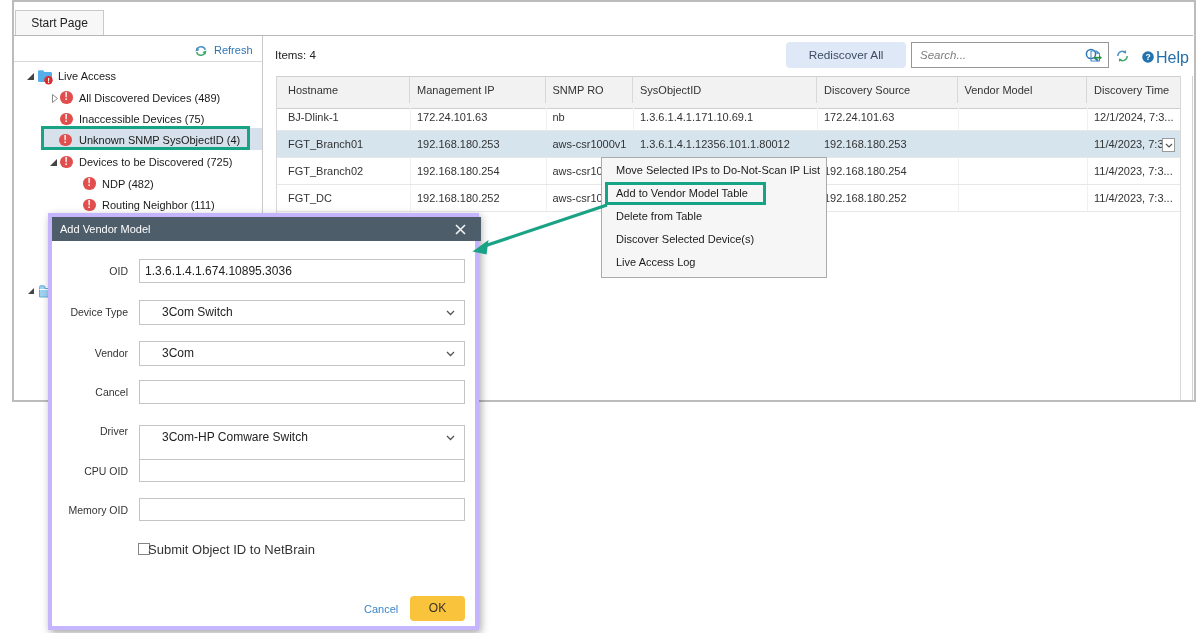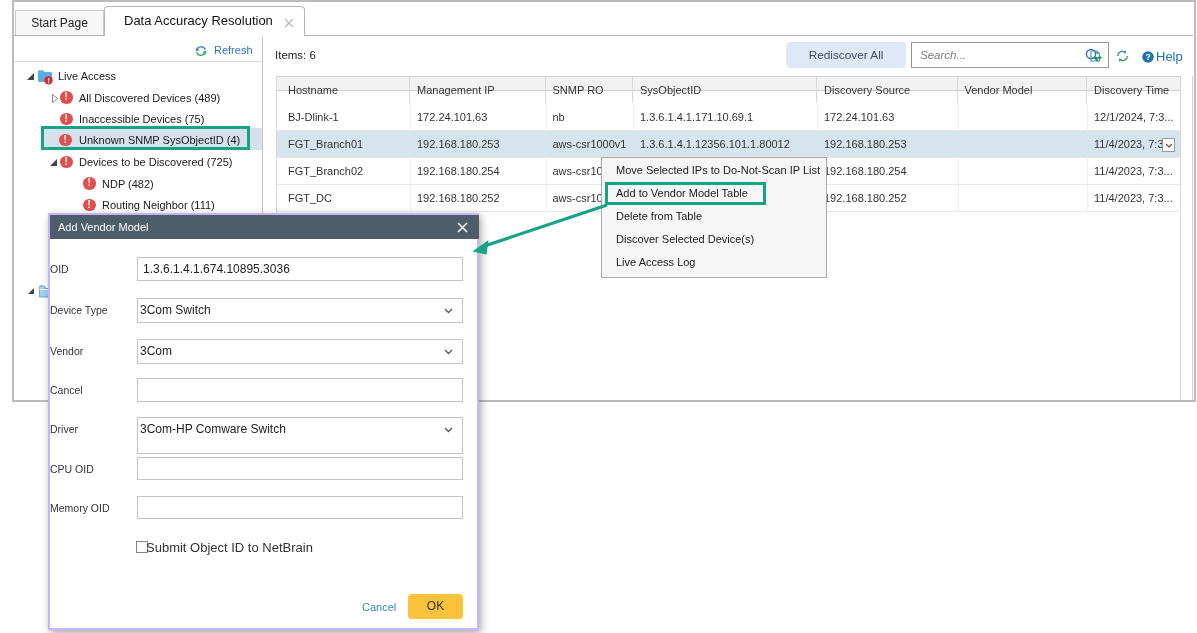--- a/index.html
+++ b/index.html
@@ -19,53 +19,47 @@
 .err{position:absolute;width:12.5px;height:12.5px;border-radius:50%;background:#e14e4e;top:4.5px}
 .err:after{content:"!";position:absolute;left:0;right:0;top:0;bottom:0;color:#fff;font-size:10px;font-weight:bold;text-align:center;line-height:12.5px}
 .tri-e{position:absolute;width:0;height:0;border-left:7px solid transparent;border-bottom:7px solid #444;top:8px}
 
 .gbox{position:absolute;border:3px solid #17a385}
 
 #items{left:275px;top:49px;font-size:11.5px;color:#222}
 #redisc{left:786px;top:42px;width:120px;height:26px;background:#dfe8f6;border-radius:4px;font-size:11.8px;color:#3d4c63;text-align:center;line-height:26px}
 #search{left:911px;top:42px;width:198px;height:26px;border:1px solid #979797;background:#fff}
 #search .ph{position:absolute;left:8px;top:6px;font-size:11.5px;font-style:italic;color:#7d7d7d}
-#helptxt{left:1156px;top:49px;font-size:13px;color:#2370ad}
+#helptxt{left:1156px;top:49px;font-size:16px;color:#2370ad}
 
 #tbl{left:276px;top:76px;width:905px;height:324px;border-left:1px solid #d7d7d7;border-right:1px solid #d7d7d7}
-#thead{position:absolute;left:0;top:0;width:903px;height:15px;background:#f2f2f2;border-top:1px solid #cfcfcf;border-bottom:1px solid #cfcfcf}
+#thead{position:absolute;left:0;top:0;width:903px;height:33px;background:#f2f2f2;border-top:1px solid #cfcfcf;border-bottom:1px solid #cfcfcf}
 .th{position:absolute;top:0;height:26px;line-height:26px;font-size:11px;color:#333;border-right:1px solid #d8d8d8;padding-left:7px}
 .td{position:absolute;top:0;height:27px;line-height:27px;font-size:11px;color:#333;padding-left:7px;white-space:nowrap;overflow:hidden}
 .row{position:absolute;left:0;width:903px;height:27px;border-bottom:1px solid #e7e7e7}
 .colsep{position:absolute;top:0;bottom:0;width:1px;background:#f1f1f1}
 
 #menu{left:601px;top:157px;width:226px;height:121px;background:#f6f6f6;border:1px solid #ababab;z-index:5}
 .mi{position:absolute;left:14px;height:23px;line-height:23px;font-size:11px;color:#1a1a1a;white-space:nowrap}
 
-#dlg{left:48px;top:213px;width:431px;height:417px;background:#fff;border:2px solid #c4b5fd;box-shadow:2px 3px 8px rgba(0,0,0,.35);z-index:10}
+#dlg{left:48px;top:213px;width:431px;height:417px;background:#fff;border:4px solid #c4b5fd;box-shadow:2px 3px 8px rgba(0,0,0,.35);z-index:10}
 #dlgtitle{position:absolute;left:0;top:0;width:429px;height:24px;background:#4e5d6a;color:#fff;font-size:11px;line-height:24px;padding-left:8px}
-.dl{position:absolute;width:76px;font-size:10.5px;color:#333;height:24px;line-height:24px}
+.dl{position:absolute;width:76px;text-align:right;font-size:10.5px;color:#333;height:24px;line-height:24px}
 .din{position:absolute;left:87px;width:326px;height:24px;border:1px solid #c4c4c4;background:#fff;font-size:12px;color:#222;line-height:22px;padding-left:5px}
-.dsel{padding-left:2px;font-size:12px}
+.dsel{padding-left:22px;font-size:12px}
 .chev{position:absolute;right:9px;top:9px;width:9px;height:6px}
 #okbtn{position:absolute;left:358px;top:379px;width:55px;height:25px;background:#f9c33c;border-radius:4px;text-align:center;line-height:25px;font-size:12px;color:#3a3326}
 #cancel{position:absolute;left:312px;top:386px;font-size:11px;color:#3d85c8}
 svg{display:block}
 </style></head>
 <body>
 <div id="c">
 <div class="abs" id="frame"></div>
 <div class="abs" id="tabline"></div>
 <div class="abs tab0">Start Page</div>
-<div class="abs tab1">
-      <span class="t">Data Accuracy Resolution</span>
- <svg style="position:absolute;right:10px;top:11px" width="10" height="10">
-        <path d="M1 1 L9 9 M9 1 L1 9" stroke="#c2c2c2" stroke-width="1.6"></path>
-      </svg>
-</div>
 
 <div class="abs" id="lpdiv"></div>
 <div class="abs" id="refbar"></div>
 <svg class="abs" style="left:195px;top:45px" width="12" height="12" viewBox="0 0 12 12" fill="none">
  <path d="M1.7 5.6 A4.4 4.4 0 0 1 10.3 4.9" stroke="#4a90c4" stroke-width="1.5"></path>
  <path d="M0.4 6.4 L1.5 2.4 L4.6 5.0 Z" fill="#4a90c4"></path>
  <path d="M10.3 6.4 A4.4 4.4 0 0 1 1.7 7.1" stroke="#3fa968" stroke-width="1.5"></path>
  <path d="M11.6 5.6 L10.5 9.6 L7.4 7.0 Z" fill="#3fa968"></path>
 </svg>
 <div class="abs" id="reftext">Refresh</div>
@@ -110,21 +104,21 @@
  <span style="position:absolute;left:102px">Routing Neighbor (111)</span>
 </div>
 <div class="abs trow" style="left:0;top:280px">
  <div style="position:absolute;left:28px;top:8px;width:0;height:0;border-left:6px solid transparent;border-bottom:6px solid #444"></div>
  <svg style="position:absolute;left:39px;top:5px" width="14" height="13" viewBox="0 0 14 13">
   <path d="M0.5 2.5 L0.5 12 L13 12 L13 3.5 L6 3.5 L6 2 Q6 0.8 4.8 0.8 L1.7 0.8 Q0.5 0.8 0.5 2 Z" fill="#9ed3f4" stroke="#5aa7d8" stroke-width="0.9"></path>
   <path d="M0.5 4.5 L13 4.5" stroke="#fff" stroke-width="1"></path>
  </svg>
 </div>
 
-<div class="abs" id="items">Items: 6</div>
+<div class="abs" id="items">Items: 4</div>
 <div class="abs" id="redisc">Rediscover All</div>
 <div class="abs" id="search">
       <span class="ph">Search...</span>
  <svg style="position:absolute;right:7px;top:4px" width="17" height="17" viewBox="0 0 17 17">
         <circle cx="7" cy="7" r="4.6" stroke="#2e75b6" stroke-width="1.5" fill="none"></circle>
         <path d="M10.4 10.4 L14 14" stroke="#2e75b6" stroke-width="2"></path>
       </svg>
 </div>
 <svg class="abs" style="left:1090px;top:50px" width="13" height="12" viewBox="0 0 13 12">
  <path d="M1 1 L6.5 1 L9.5 3.5 L9.5 11 L1 11 Z" fill="none" stroke="#4a90c4" stroke-width="1.1"></path>
@@ -227,21 +221,21 @@
           <path d="M1 1 L4.5 4.5 L8 1" stroke="#555" stroke-width="1.3" fill="none"></path>
         </svg></div>
  <div class="dl" style="left:0;top:124px">Vendor</div>
  <div class="din dsel" style="top:124px;height:25px;line-height:23px">3Com
   <svg class="chev" viewBox="0 0 9 6">
           <path d="M1 1 L4.5 4.5 L8 1" stroke="#555" stroke-width="1.3" fill="none"></path>
         </svg></div>
  <div class="dl" style="left:0;top:163px">Cancel</div>
  <div class="din" style="top:163px"></div>
  <div class="dl" style="left:0;top:202px">Driver</div>
- <div class="din dsel" style="top:202px;height:37px;line-height:23px">3Com-HP Comware Switch
+ <div class="din dsel" style="top:208px;height:37px;line-height:23px">3Com-HP Comware Switch
   <svg class="chev" viewBox="0 0 9 6">
           <path d="M1 1 L4.5 4.5 L8 1" stroke="#555" stroke-width="1.3" fill="none"></path>
         </svg></div>
  <div class="dl" style="left:0;top:242px">CPU OID</div>
  <div class="din" style="top:242px;height:23px"></div>
  <div class="dl" style="left:0;top:281px">Memory OID</div>
  <div class="din" style="top:281px;height:23px"></div>
  <div style="position:absolute;left:86px;top:326px;width:12px;height:12px;border:1px solid #848484;background:#fff"></div>
  <div style="position:absolute;left:96px;top:325px;font-size:13px;color:#333">Submit Object ID to NetBrain</div>
  <div id="cancel">Cancel</div>

